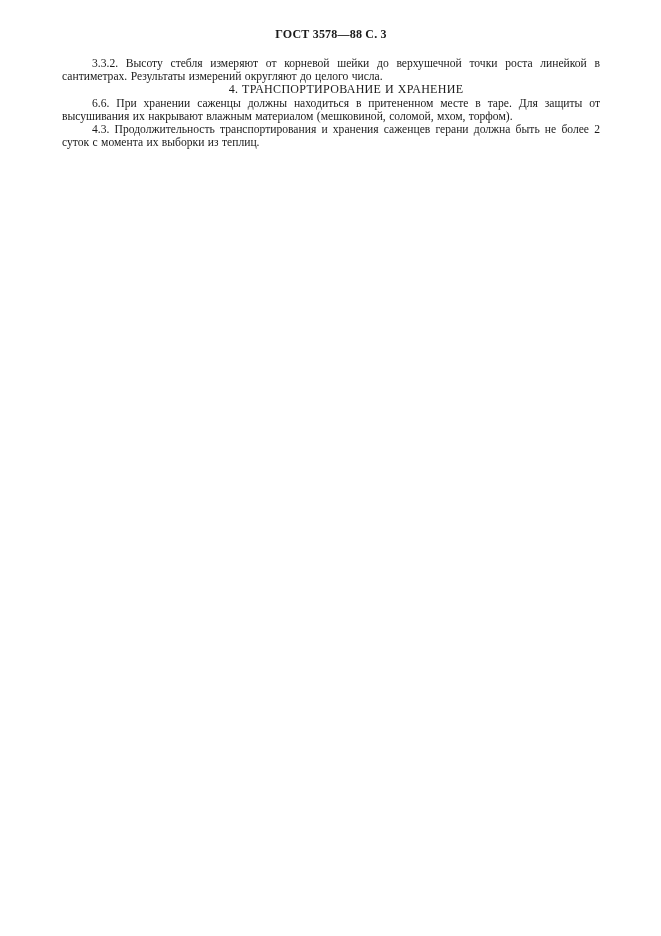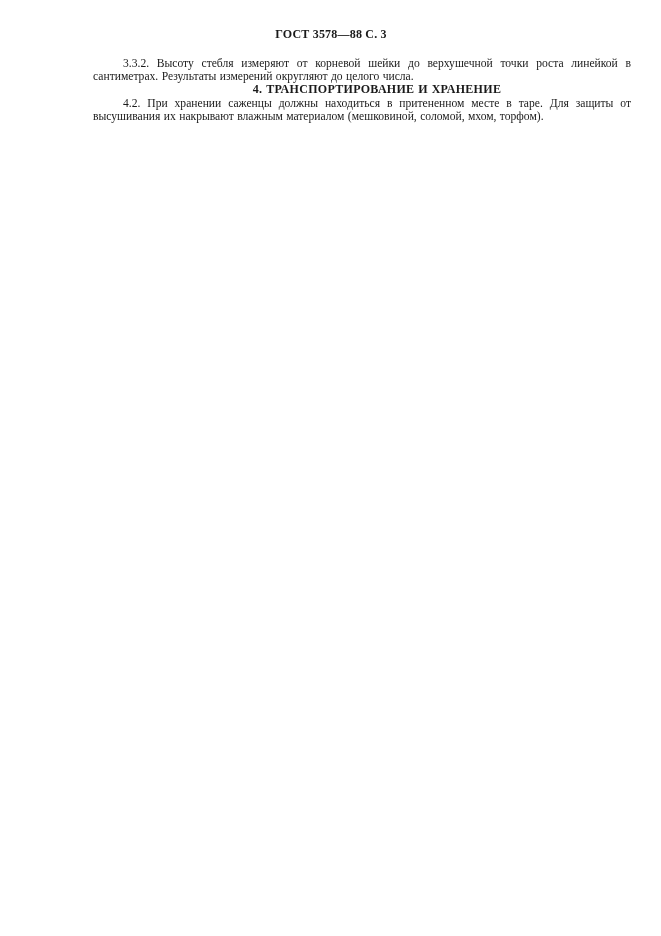--- a/index.html
+++ b/index.html
@@ -28,33 +28,32 @@
     white-space: nowrap;
   }
   .body-text {
     position: absolute;
     top: 57px;
     left: 62px;
     width: 538px;
     font-size: 11.6px;
     line-height: 13.2px;
     text-align: justify;
-    margin-left: 31px;
   }
   .body-text p {
     margin: 0;
     padding: 0;
     text-indent: 30px;
     word-spacing: 0.5px;
   }
   .section-heading {
     margin: 0;
     padding: 0;
     text-align: center;
-    font-weight: bold;
+    font-weight: normal;
     font-size: 12px;
     text-indent: 0;
     letter-spacing: 0.3px;
     margin-top: 12px;
     margin-bottom: 15px;
   }
 </style>
 </head>
 <body>
 
@@ -66,18 +65,19 @@
 
     <p>3.3.2. Высоту стебля измеряют от корневой шейки до верхушечной точки роста линейкой в сантиметрах. Результаты измерений округляют до целого числа.</p>
 
 
 
 
 
     <p class="section-heading">4. ТРАНСПОРТИРОВАНИЕ И ХРАНЕНИЕ</p>
 
 
-    <p>4.2. При хранении саженцы должны находиться в притененном месте в таре. Для защиты от высушивания их накрывают влажным материалом (мешковиной, соломой, мхом, торфом).</p>
+    <p>6.6. При хранении саженцы должны находиться в притененном месте в таре. Для защиты от высушивания их накрывают влажным материалом (мешковиной, соломой, мхом, торфом).</p>
 
+    <p>4.3. Продолжительность транспортирования и хранения саженцев герани должна быть не более 2 суток с момента их выборки из теплиц.</p>
 
   </div>
 
 </div>
 
 </body></html>

